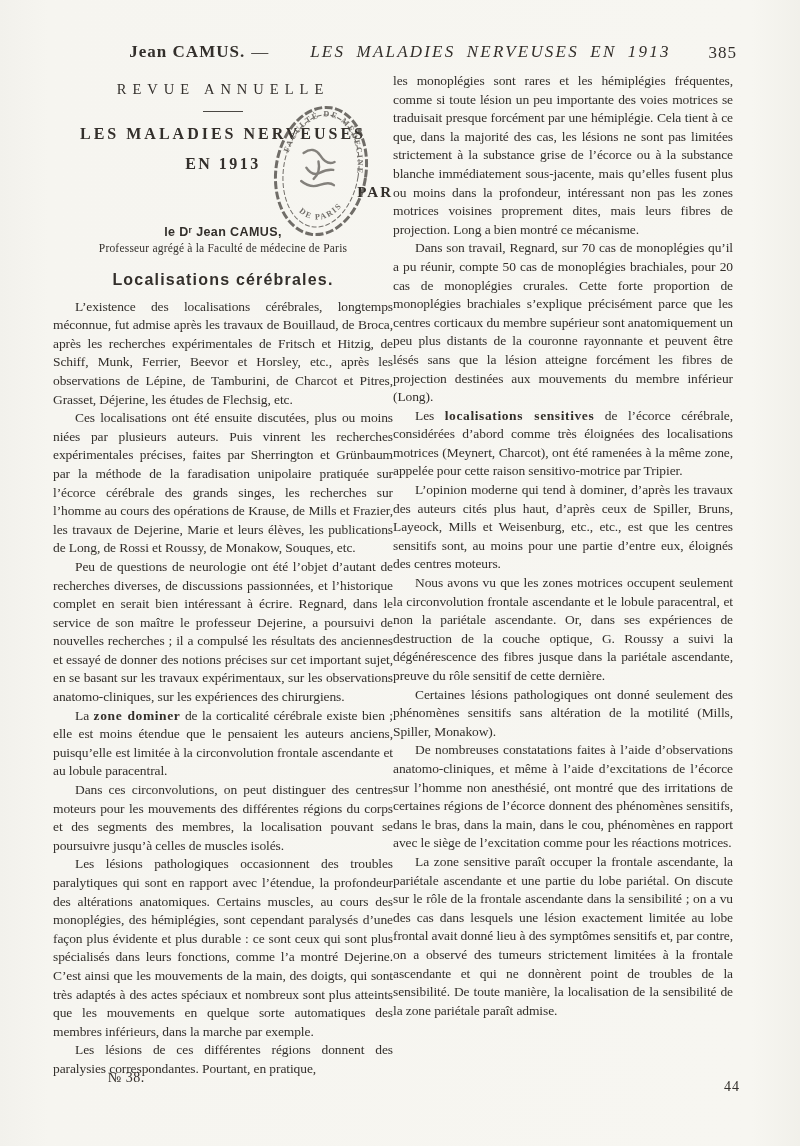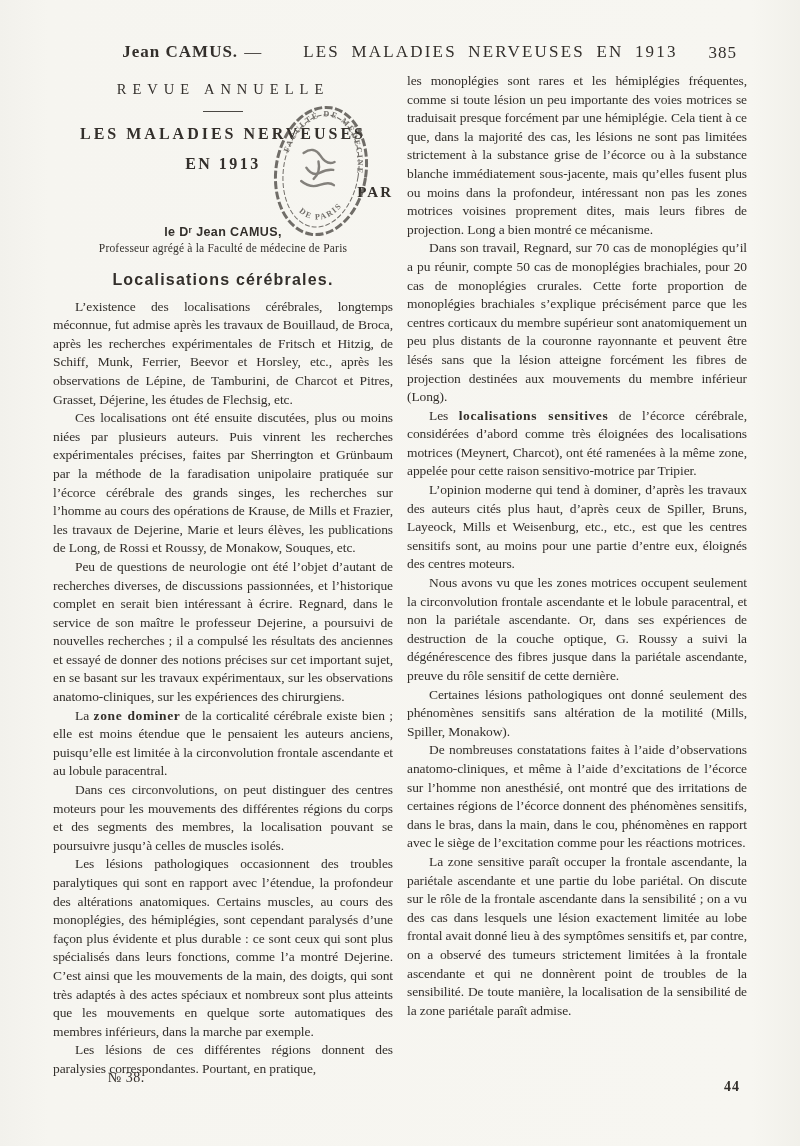--- a/index.html
+++ b/index.html
@@ -6,44 +6,44 @@
   body{
     width:800px;height:1146px;position:relative;overflow:hidden;
     background:linear-gradient(90deg,#f2f1ec 0%,#f6f5f0 6%,#f7f6f1 94%,#f1f0ea 100%);
     color:#332f2b;
     font-family:"Liberation Serif","DejaVu Serif",serif;
   }
   
   .running-head{position:absolute;top:42px;left:0;width:800px;text-align:center;font-size:17px;white-space:nowrap;}
   .rh-author{font-weight:bold;letter-spacing:1px;}
   .rh-dash{padding:0 6px;}
-  .rh-title{letter-spacing:2.2px;word-spacing:5px;margin-left:36px;}
+  .rh-title{font-style:italic;letter-spacing:2.2px;word-spacing:5px;margin-left:36px;}
   .rh-page{position:absolute;right:63px;top:1px;font-size:17px;font-style:normal;letter-spacing:1px;}
   
-  .columns{position:absolute;top:72px;left:53px;width:694px;display:flex;gap:14px;}
+  .columns{position:absolute;top:72px;left:53px;width:694px;display:flex;}
   .col{width:340px;font-size:13.5px;line-height:18.6px;text-align:justify;letter-spacing:-0.1px;}
   .col p{margin:0;text-indent:22px;}
   .col p.noindent{text-indent:0;}
   .col strong{letter-spacing:0.6px;}
   .left-col{position:relative;}
   
   .rubric{text-align:center;text-indent:0;font-size:14.5px;letter-spacing:6px;margin-top:8px;}
   .rubric-rule{width:40px;border:0;border-top:1.2px solid #4a4743;margin:12px auto 10px;}
   .m-title1{text-align:center;font-weight:bold;font-size:16px;letter-spacing:3px;line-height:23px;}
   .m-title2{text-align:center;font-weight:bold;font-size:16px;letter-spacing:2.5px;margin-top:10px;line-height:17px;}
   .par-label{text-align:right;font-size:15px;font-weight:bold;letter-spacing:2px;margin-top:15px;line-height:11px;}
   .byline-author{text-align:center;font-family:"Liberation Sans","DejaVu Sans",sans-serif;font-weight:bold;font-size:12.5px;margin-top:28px;line-height:13px;letter-spacing:0.4px;}
   .byline-affil{text-align:center;font-size:11.5px;margin-top:3px;line-height:13px;letter-spacing:0.2px;}
   .section-heading{text-align:center;font-family:"Liberation Sans","DejaVu Sans",sans-serif;font-weight:bold;font-size:16px;letter-spacing:1.2px;margin:15px 0 9px;line-height:19px;}
   
   .stamp{position:absolute;left:220px;top:32px;width:96px;height:134px;transform:rotate(9deg);opacity:0.78;pointer-events:none;}
   .stamp text{font-family:"Liberation Serif","DejaVu Serif",serif;font-weight:bold;font-size:8.2px;letter-spacing:1.6px;fill:#4b4742;}
   
   .sig-left{position:absolute;top:1070px;left:108px;font-size:14px;letter-spacing:0.5px;}
-  .sig-right{position:absolute;top:1079px;left:700px;width:40px;text-align:right;font-size:14px;letter-spacing:1px;font-weight:bold;}
+  .sig-right{position:absolute;top:1079px;left:700px;width:40px;text-align:right;font-size:14px;letter-spacing:1px;}
 </style>
 </head>
 <body>
 
 <div class="running-head">
   <span class="rh-author">Jean CAMUS.</span><span class="rh-dash">—</span><span class="rh-title">LES MALADIES NERVEUSES EN 1913</span>
   <span class="rh-page">385</span>
 </div>
 
 <div class="columns">

